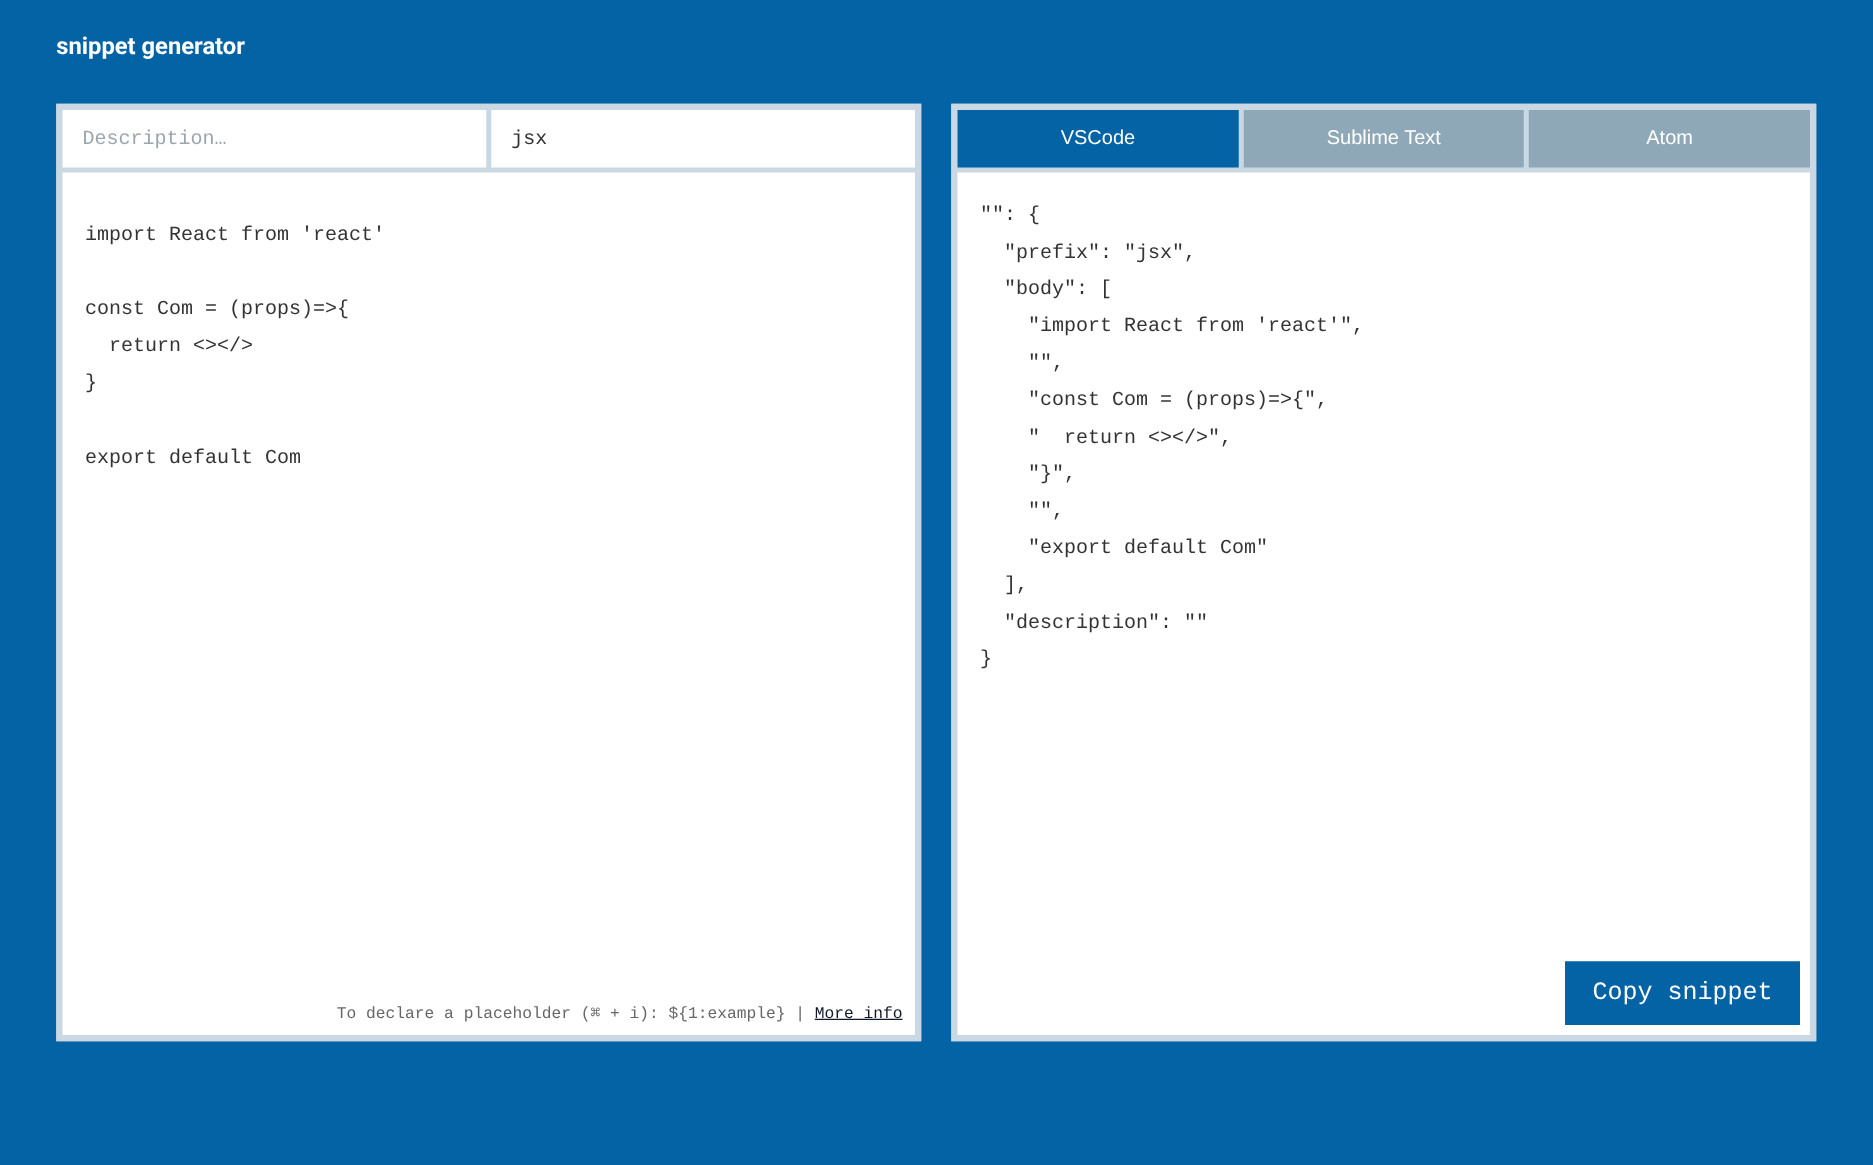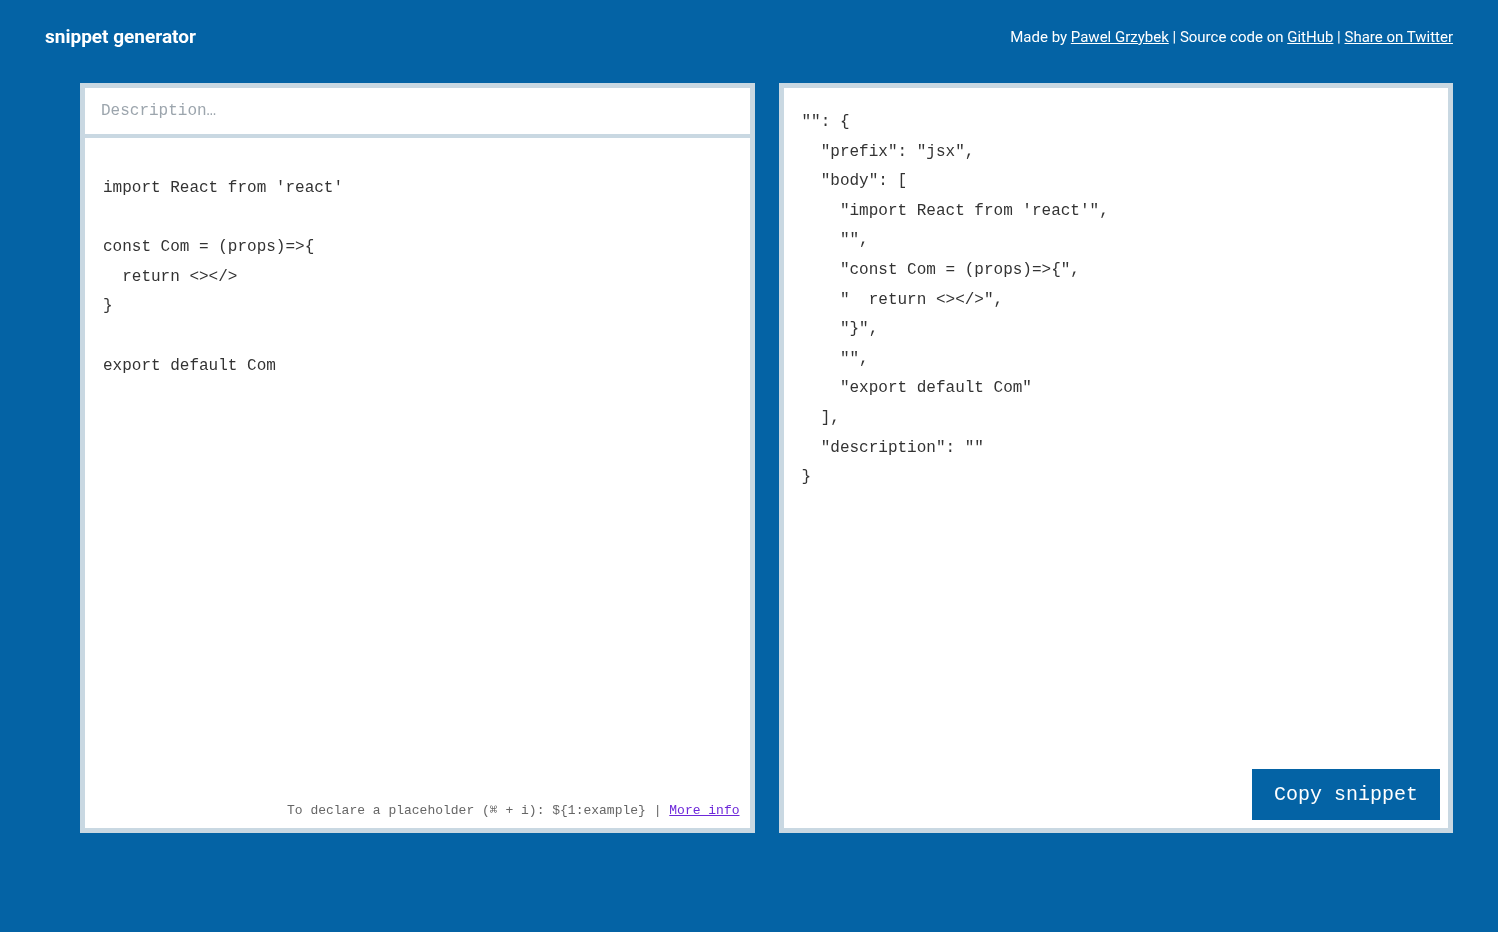--- a/index.html
+++ b/index.html
@@ -29,21 +29,20 @@
       font-size: 15px;
     }
     .header-right a {
       color: #fff;
       text-decoration: underline;
     }
     .main {
       display: flex;
       gap: 24px;
       padding: 0 45px 45px 45px;
-      margin-left: 35px;
     }
     .panel {
       flex: 1;
       background: #c9d8e2;
       border: 1px solid #c9d8e2;
       padding: 4px;
       display: flex;
       flex-direction: column;
       position: relative;
     }
@@ -86,21 +85,21 @@
     }
     .footer-info {
       position: absolute;
       bottom: 14px;
       right: 14px;
       font-family: "Courier New", monospace;
       font-size: 13px;
       color: #666;
     }
     .footer-info a {
-      color: #6d28d9;
+      color: #0f172a;
       text-decoration: underline;
     }
     .tabs {
       display: flex;
       gap: 4px;
       margin-bottom: 4px;
     }
     .tab {
       flex: 1;
       text-align: center;
@@ -139,43 +138,46 @@
       font-family: "Courier New", monospace;
       font-size: 20px;
       cursor: pointer;
     }
   </style>
 </head>
 <body>
 
 <div class="header">
   <div class="header-title">snippet generator</div>
-  <div class="header-right">
-    <span>Made by </span><a href="#">Pawel Grzybek</a><span> | </span><span>Source code on </span><a href="#">GitHub</a><span> | </span><a href="#">Share on Twitter</a>
-  </div>
 </div>
 
 <div class="main">
   <div class="panel">
     <div class="input-row">
       <input type="text" class="input-field desc-input" placeholder="Description…" style="">
+      <input type="text" class="input-field trigger-input" value="jsx" style="">
     </div>
     <textarea class="code-area" spellcheck="false" style="">import React from 'react'
 
 const Com = (props)=&gt;{
   return &lt;&gt;&lt;/&gt;
 }
 
 export default Com</textarea>
     <div class="footer-info">
       <span>To declare a placeholder (⌘ + i): ${1:example} | </span><a href="#">More info</a>
     </div>
   </div>
 
   <div class="panel">
+    <div class="tabs">
+      <button class="tab active">VSCode</button>
+      <button class="tab">Sublime Text</button>
+      <button class="tab">Atom</button>
+    </div>
     <div class="output-area">"": {
   "prefix": "jsx",
   "body": [
     "import React from 'react'",
     "",
     "const Com = (props)=&gt;{",
     "  return &lt;&gt;&lt;/&gt;",
     "}",
     "",
     "export default Com"

